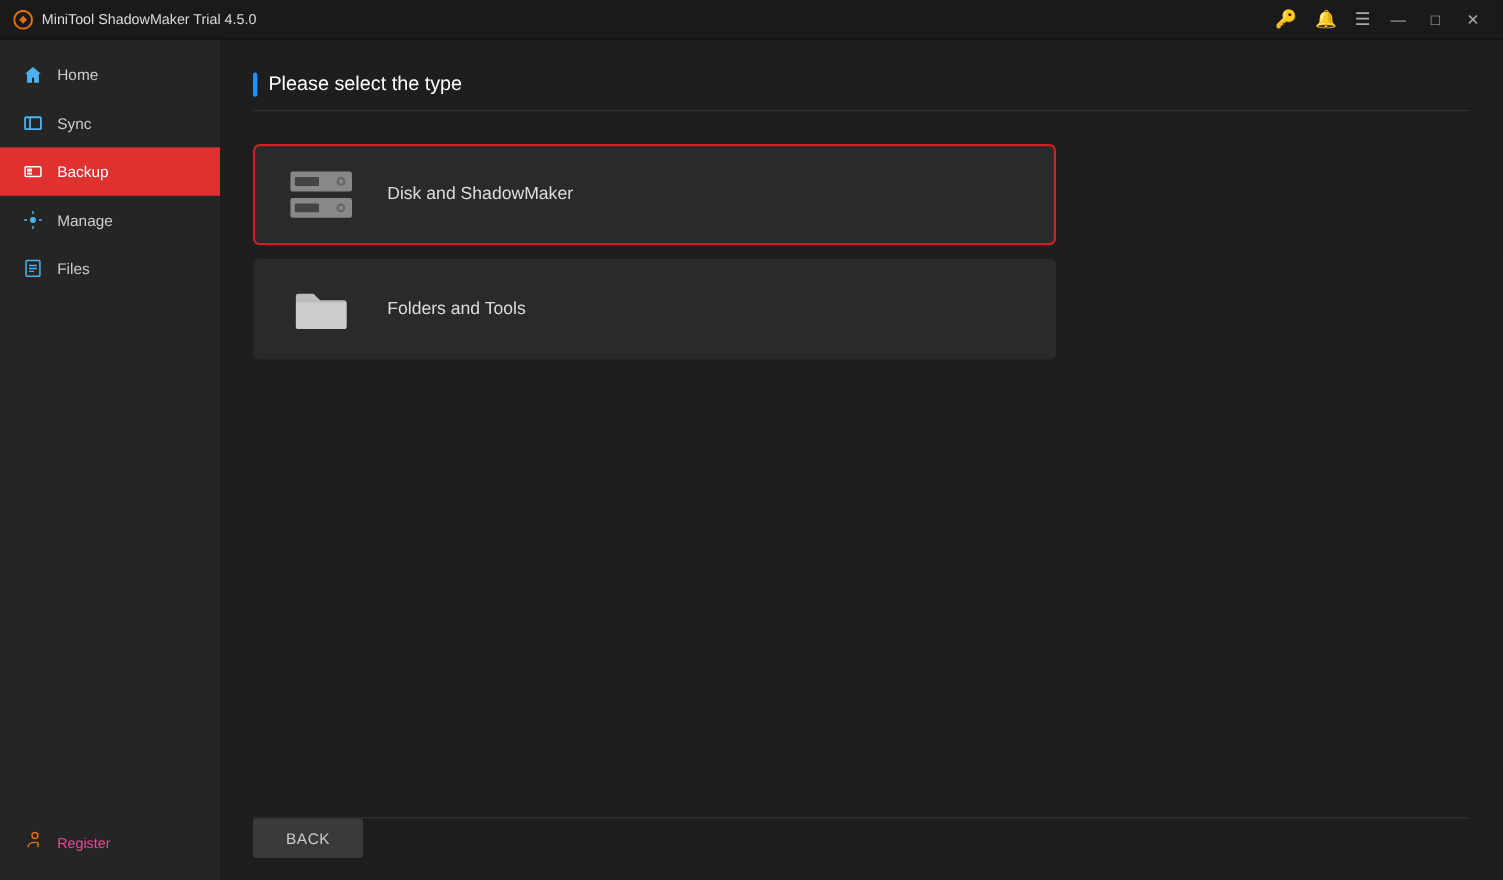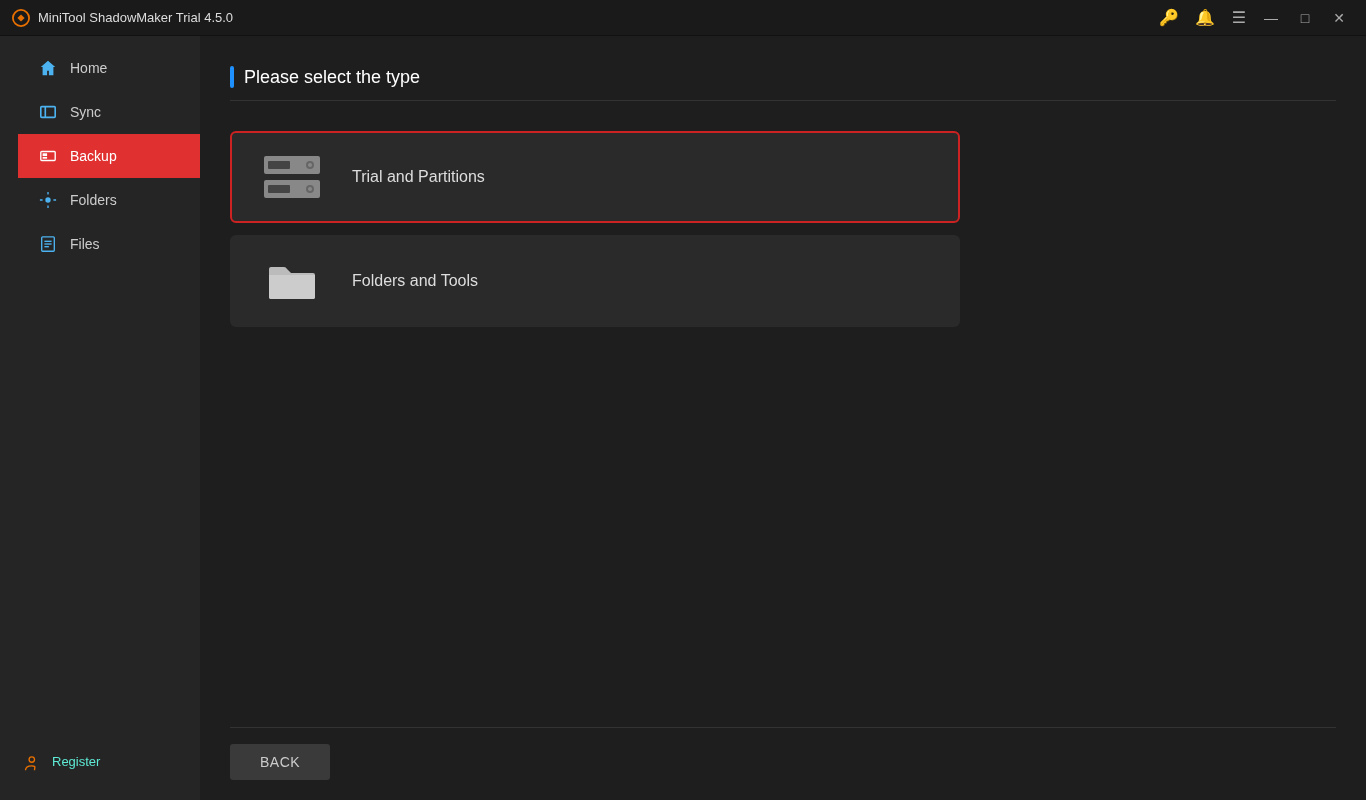--- a/index.html
+++ b/index.html
@@ -73,21 +73,20 @@
     .sidebar {
       width: 200px;
       background: #252525;
       display: flex;
       flex-direction: column;
       flex-shrink: 0;
     }
     .sidebar-nav {
       flex: 1;
       padding-top: 10px;
-      margin-left: 18px;
     }
     .sidebar-item {
       display: flex;
       align-items: center;
       gap: 12px;
       padding: 12px 20px;
       cursor: pointer;
       color: #ccc;
       font-size: 14px;
       border-radius: 0;
@@ -105,40 +104,39 @@
       align-items: center;
       justify-content: center;
     }
     .sidebar-icon svg { width: 18px; height: 18px; }
 
     .sidebar-bottom {
       padding-bottom: 16px;
     }
     .sidebar-bottom-item {
       display: flex;
-      align-items: flex-start;
+      align-items: flex-end;
       gap: 12px;
       padding: 10px 20px;
       cursor: pointer;
-      color: #5eead4;
+      color: #ec4899;
       font-size: 13px;
     }
 
     
     .content-area {
       flex: 1;
       background: #1e1e1e;
       display: flex;
       flex-direction: column;
       padding: 30px 30px 20px 30px;
     }
 
     .page-header {
       display: flex;
-      align-items: center;
       gap: 10px;
       margin-bottom: 30px;
       border-bottom: 1px solid #333;
       padding-bottom: 12px;
     }
     .page-header-bar {
       width: 4px;
       height: 22px;
       background: #1e90ff;
       border-radius: 2px;
@@ -195,21 +193,20 @@
       flex-shrink: 0;
       display: flex;
       align-items: center;
       justify-content: center;
     }
 
     
     .bottom-bar {
       display: flex;
       align-items: center;
-      padding-top: 16px;
       border-top: 1px solid #333;
       margin-top: auto;
     }
     .back-btn {
       background: #3a3a3a;
       color: #ccc;
       border: none;
       padding: 10px 30px;
       font-size: 14px;
       cursor: pointer;
@@ -274,21 +271,21 @@
       </div>
 
 
       <div class="sidebar-item">
         <span class="sidebar-icon">
           <svg viewBox="0 0 20 20" fill="#4cb3f0">
               <circle cx="10" cy="10" r="3"></circle>
               <path d="M10 1v3M10 16v3M1 10h3M16 10h3" stroke="#4cb3f0" stroke-width="1.5"></path>
             </svg>
         </span>
-        <span>Folders</span>
+        <span>Manage</span>
       </div>
 
       <div class="sidebar-item">
         <span class="sidebar-icon">
           <svg viewBox="0 0 20 20" fill="none" stroke="#4cb3f0" stroke-width="1.5">
               <rect x="3" y="2" width="14" height="16" rx="1"></rect>
               <line x1="6" y1="7" x2="14" y2="7"></line>
               <line x1="6" y1="10" x2="14" y2="10"></line>
               <line x1="6" y1="13" x2="11" y2="13"></line>
             </svg>
@@ -327,21 +324,21 @@
             <rect x="6" y="7" width="22" height="8" rx="1" fill="#444"></rect>
             <circle cx="48" cy="11" r="4" fill="#666"></circle>
             <circle cx="48" cy="11" r="2" fill="#888"></circle>
 
             <rect x="2" y="26" width="56" height="18" rx="2" fill="#888"></rect>
             <rect x="6" y="31" width="22" height="8" rx="1" fill="#444"></rect>
             <circle cx="48" cy="35" r="4" fill="#666"></circle>
             <circle cx="48" cy="35" r="2" fill="#888"></circle>
           </svg>
         </div>
-        <span class="type-card-label">Trial and Partitions</span>
+        <span class="type-card-label">Disk and ShadowMaker</span>
       </div>
 
       <div class="type-card">
         <div class="folder-icon-wrap">
           <svg width="54" height="44" viewBox="0 0 54 44" fill="none">
 
             <path d="M4 12 L4 38 Q4 40 6 40 L48 40 Q50 40 50 38 L50 16 Q50 14 48 14 L26 14 L22 10 Q21 8 19 8 L6 8 Q4 8 4 10 Z" fill="#bbb"></path>
 
             <path d="M4 16 L50 16 L50 38 Q50 40 48 40 L6 40 Q4 40 4 38 Z" fill="#ccc"></path>
           </svg>

